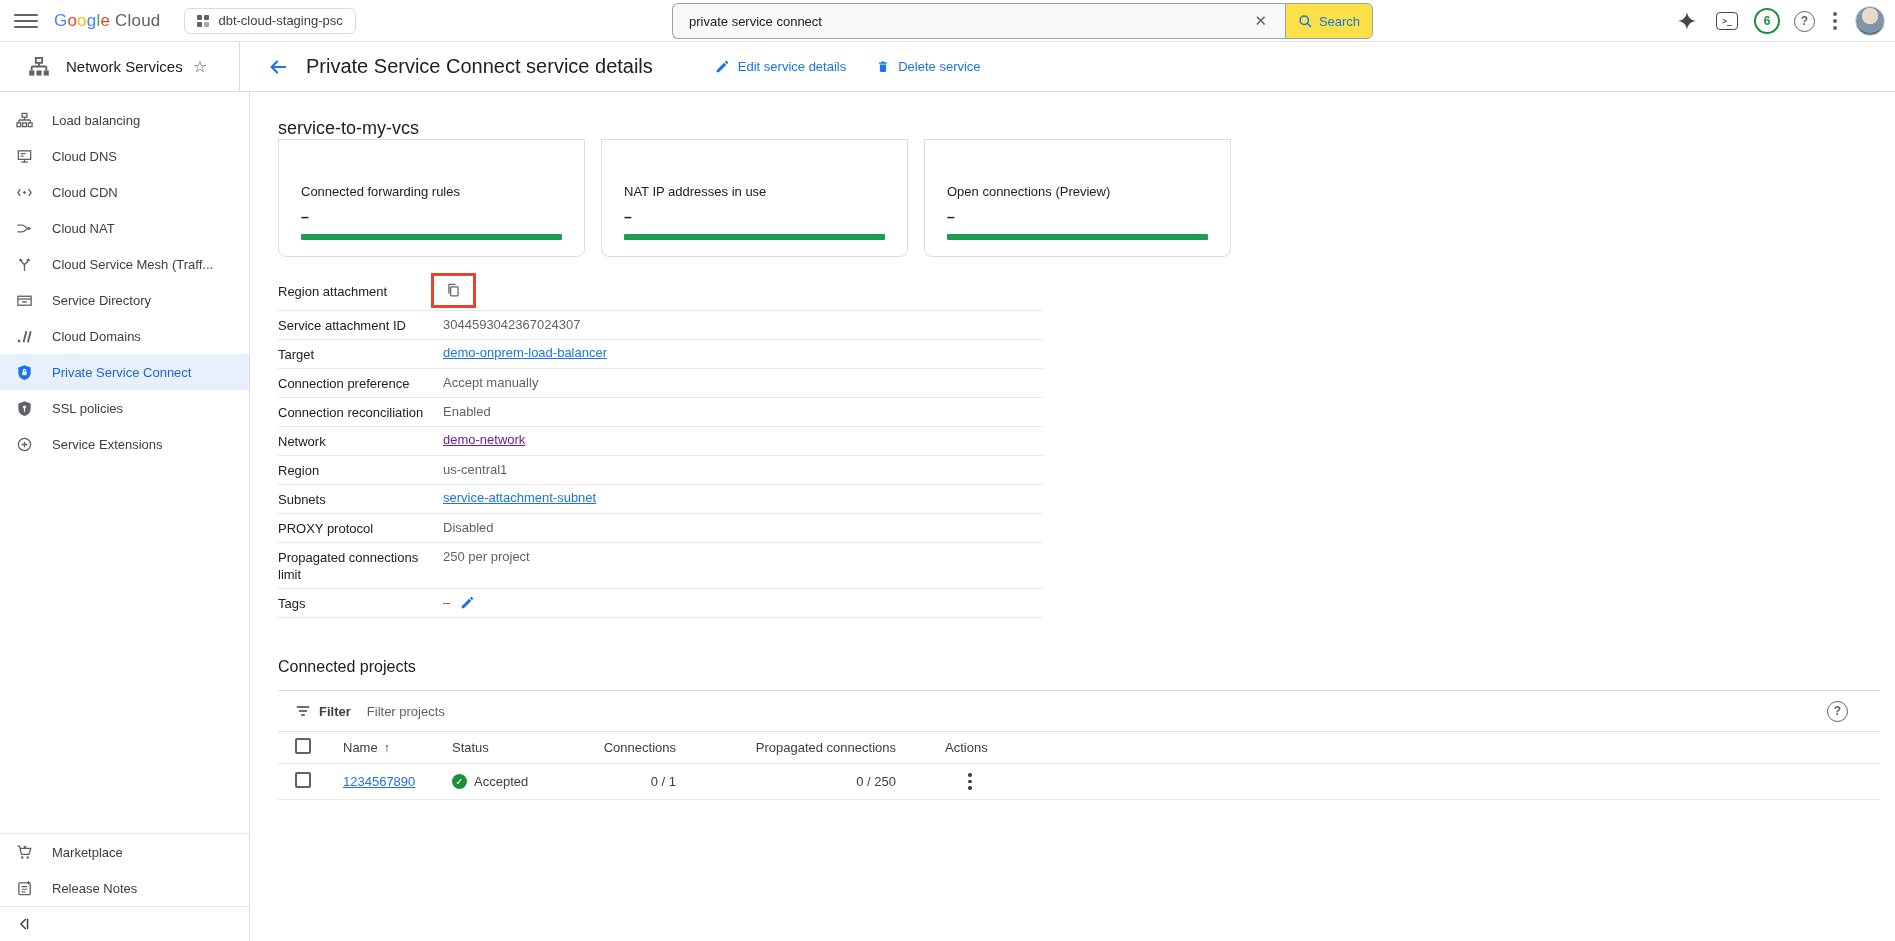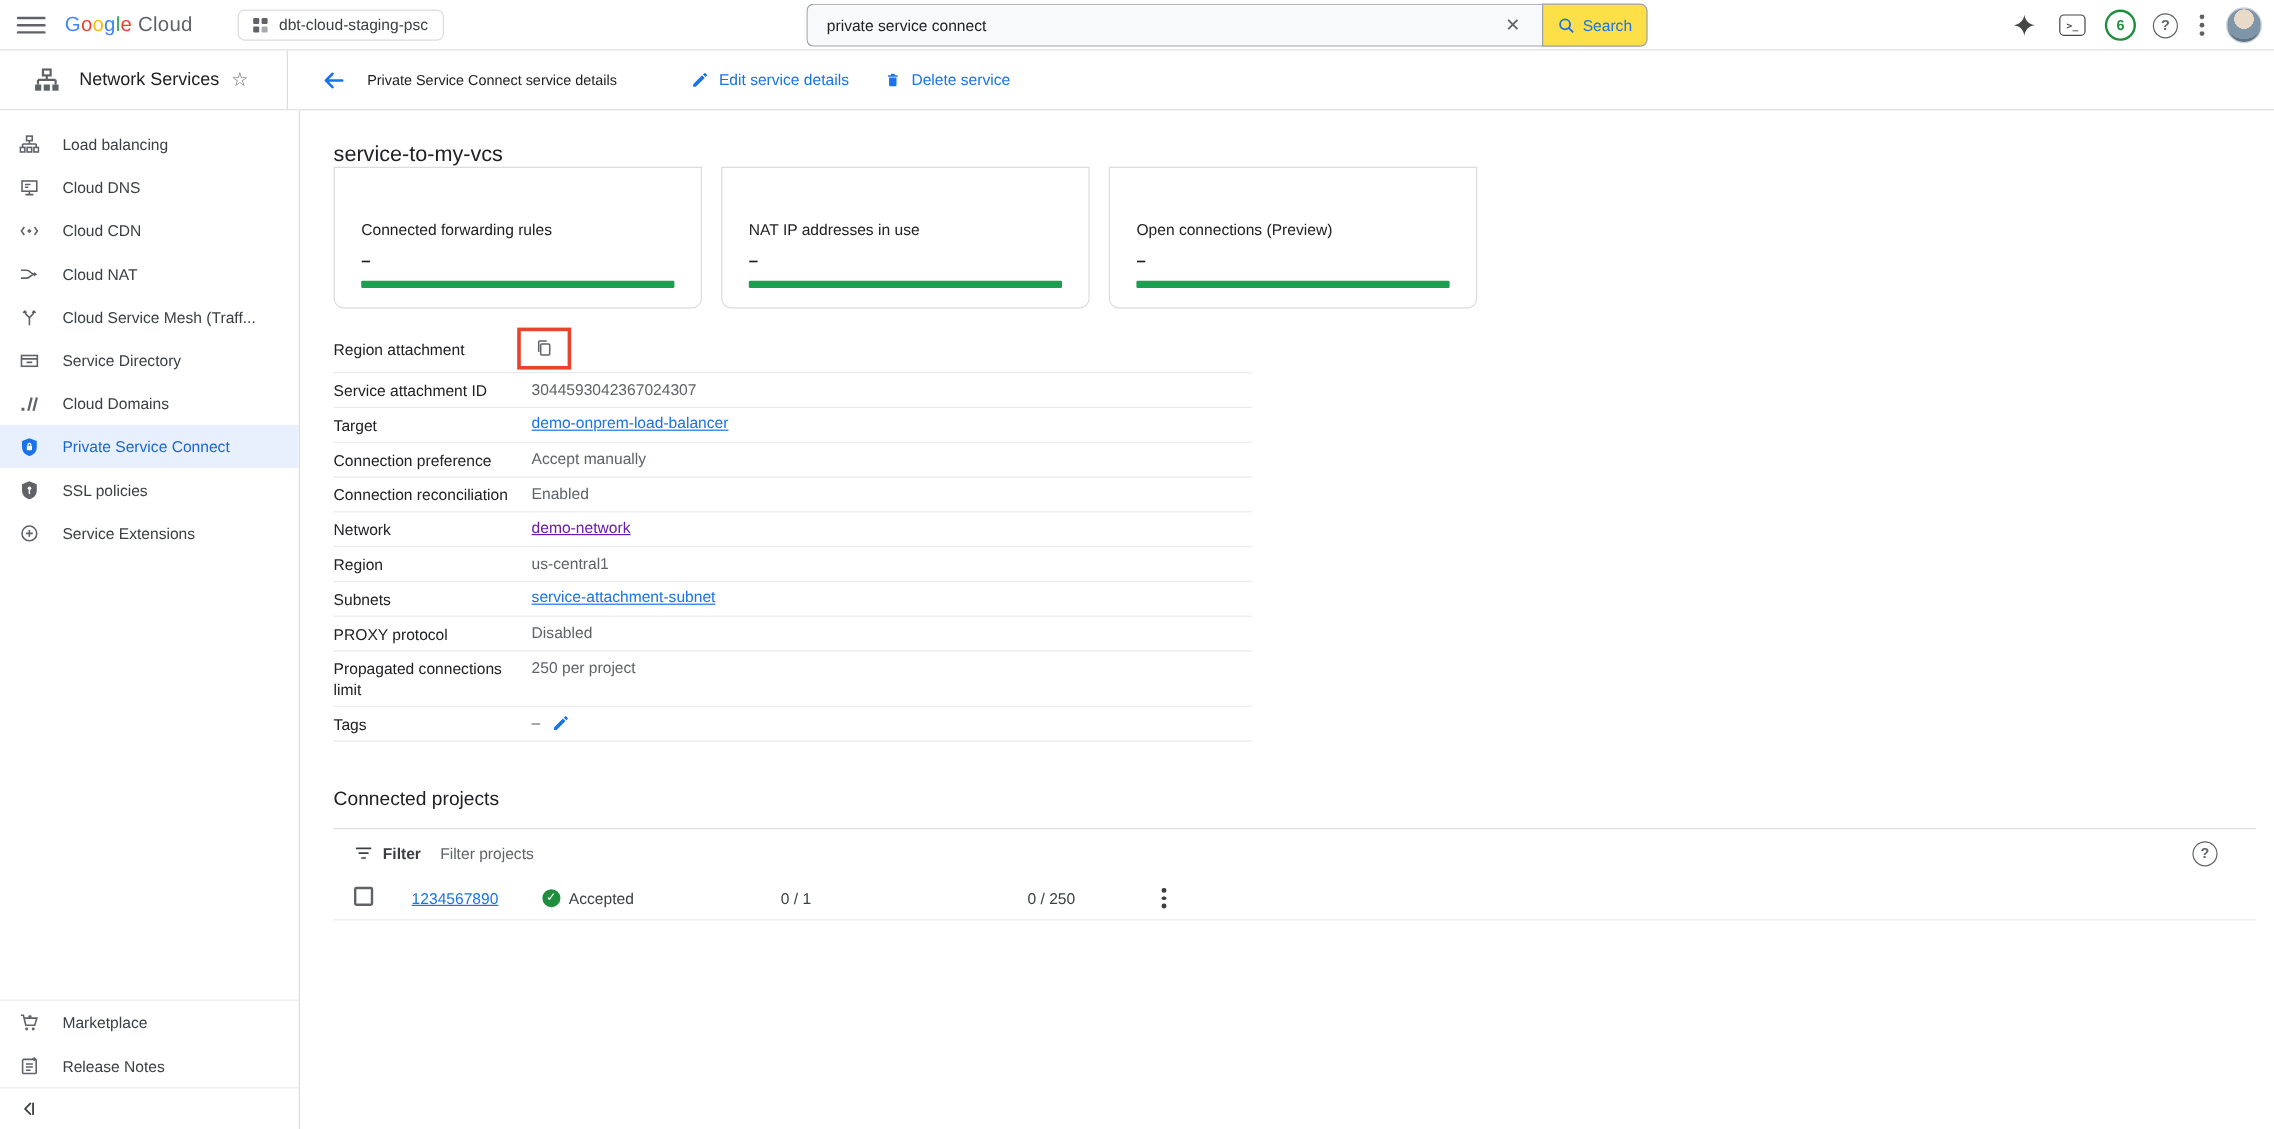--- a/index.html
+++ b/index.html
@@ -13,21 +13,21 @@
   svg{display:block}
 
   
   .topbar{position:relative;height:42px;display:flex;align-items:center;padding:0 14px;background:#fff;border-bottom:1px solid #e0e0e0}
   .hamburger{width:24px;height:24px;display:flex;flex-direction:column;justify-content:center;gap:4px;cursor:pointer}
   .hamburger i{display:block;height:2px;background:var(--grey);border-radius:1px}
   .logo{display:flex;align-items:baseline;margin-left:16px;font-size:17px;letter-spacing:.2px}
   .logo .lg{font-weight:500}
   .c-b{color:#4285f4}.c-r{color:#ea4335}.c-y{color:#fbbc05}.c-g{color:#34a853}
   .logo .cloudword{color:var(--grey);margin-left:5px;font-weight:400}
-  .project-btn{margin-left:38px;height:23px;display:flex;align-items:center;gap:9px;padding:12px 12px;border:1px solid var(--border);border-radius:6px;background:#fff;cursor:pointer}
+  .project-btn{margin-left:24px;height:23px;display:flex;align-items:center;gap:9px;padding:12px 12px;border:1px solid var(--border);border-radius:6px;background:#fff;cursor:pointer}
   .proj-icon{display:grid;grid-template-columns:5px 5px;grid-gap:2px}
   .proj-icon i{width:5px;height:5px;background:var(--grey);border-radius:1px}
   .proj-icon i:nth-child(4){opacity:.55}
   .project-btn span{color:var(--mid)}
   .search-wrap{position:absolute;left:672px;top:3px;height:36px;display:flex}
   .search-field{width:613px;height:36px;background:#f8f9fa;border:1px solid #9aa0a6;border-right:none;border-radius:6px 0 0 6px;display:flex;align-items:center;padding:0 10px 0 16px}
   .search-field input{flex:1;border:none;outline:none;background:transparent;font:inherit;color:var(--dark)}
   .clear-x{color:var(--grey);font-size:15px;cursor:pointer;padding:4px 8px}
   .search-btn{width:88px;height:36px;border:1px solid #9aa0a6;border-radius:0 6px 6px 0;background:#fde047;display:flex;align-items:center;justify-content:center;gap:6px;color:var(--blue);font-weight:500;cursor:pointer}
   .top-icons{position:absolute;right:10px;top:0;height:42px;display:flex;align-items:center;gap:14px}
@@ -39,21 +39,21 @@
   .kebab i{width:4px;height:4px;border-radius:50%;background:var(--grey)}
   .avatar{width:30px;height:30px;border-radius:50%;background:radial-gradient(circle at 50% 32%,#e8d9c8 0 34%,#7f95a8 35% 70%,#5e7487 71%);border:1px solid #d0d4d8}
 
   
   .bar2{height:50px;display:flex;border-bottom:1px solid var(--border)}
   .bar2-left{width:240px;display:flex;align-items:center;padding:0 28px;border-right:1px solid var(--border)}
   .bar2-left .prod{margin-left:16px;font-size:15px;color:var(--dark)}
   .star{margin-left:auto;color:var(--grey);font-size:16px;cursor:pointer;padding:0 4px}
   .bar2-main{flex:1;display:flex;align-items:center;padding-left:24px}
   .backbtn{width:28px;height:28px;display:flex;align-items:center;justify-content:center;cursor:pointer}
-  .page-title{margin-left:14px;font-size:12px;color:var(--dark)}
+  .page-title{margin-left:14px;font-size:20px;color:var(--dark)}
   .hdr-action{display:flex;align-items:center;gap:8px;color:var(--blue);font-weight:500;cursor:pointer}
   .hdr-action.edit{margin-left:62px}
   .hdr-action.del{margin-left:30px}
 
   
   .shell{display:flex;height:849px}
   .sidebar{width:250px;border-right:1px solid var(--border);display:flex;flex-direction:column;background:#fff}
   .nav{padding-top:10px}
   .nav-item{height:36px;display:flex;align-items:center;padding:0 10px 0 14px;cursor:pointer;color:var(--mid);white-space:nowrap;overflow:hidden}
   .nav-item .ic{width:20px;display:flex;justify-content:center}
@@ -426,20 +426,31 @@
       <div class="filter-row">
         <svg width="16" height="16" viewBox="0 0 18 18">
             <path d="M2.5 4.5h13M5 9h8M7.5 13.5h3" stroke="#3c4043" stroke-width="1.6" stroke-linecap="round"></path>
           </svg>
         <span class="filter-label">Filter</span>
         <input class="filter-input" placeholder="Filter projects" style="">
         <span class="help-circle filter-help">?</span>
       </div>
 
       <div class="tbl">
+        <div class="trow thead">
+          <span class="cell-cb"><span class="checkbox"></span></span>
+          <span class="cell-name">
+            <span>Name</span>
+            <span class="sort-arrow">↑</span>
+          </span>
+          <span class="cell-status">Status</span>
+          <span class="cell-num">Connections</span>
+          <span class="cell-num">Propagated connections</span>
+          <span class="cell-actions">Actions</span>
+        </div>
         <div class="trow tdata">
           <span class="cell-cb"><span class="checkbox"></span></span>
           <span class="cell-name">
               <a class="lnk">1234567890</a>
             </span>
           <span class="cell-status">
             <span class="status-dot">✓</span>
             <span>Accepted</span>
           </span>
           <span class="cell-num">0 / 1</span>

